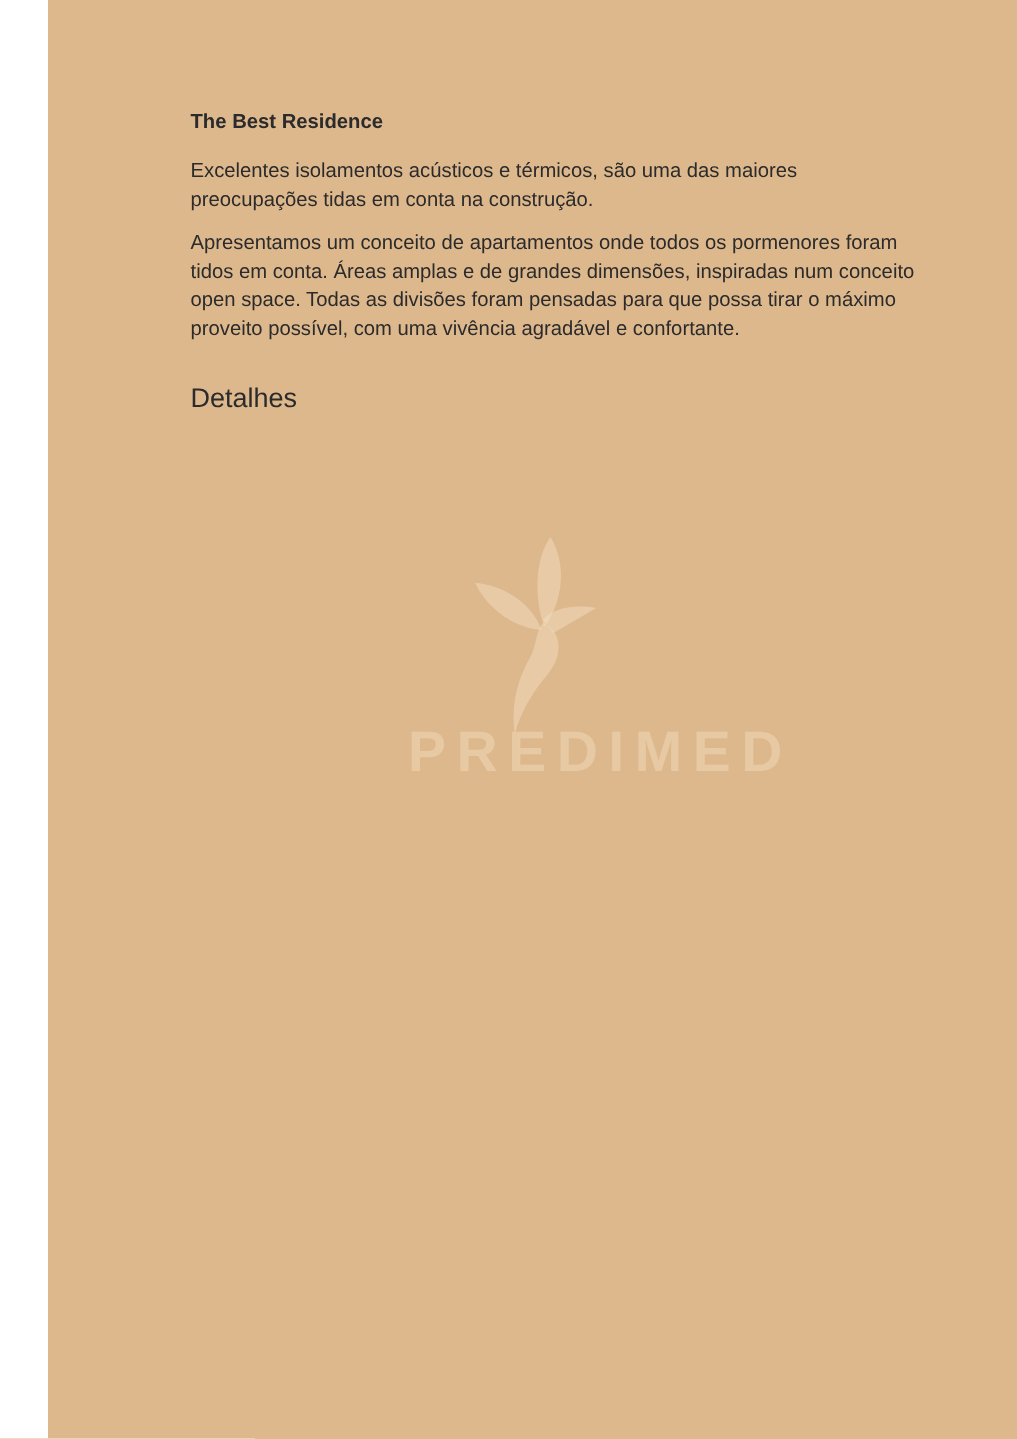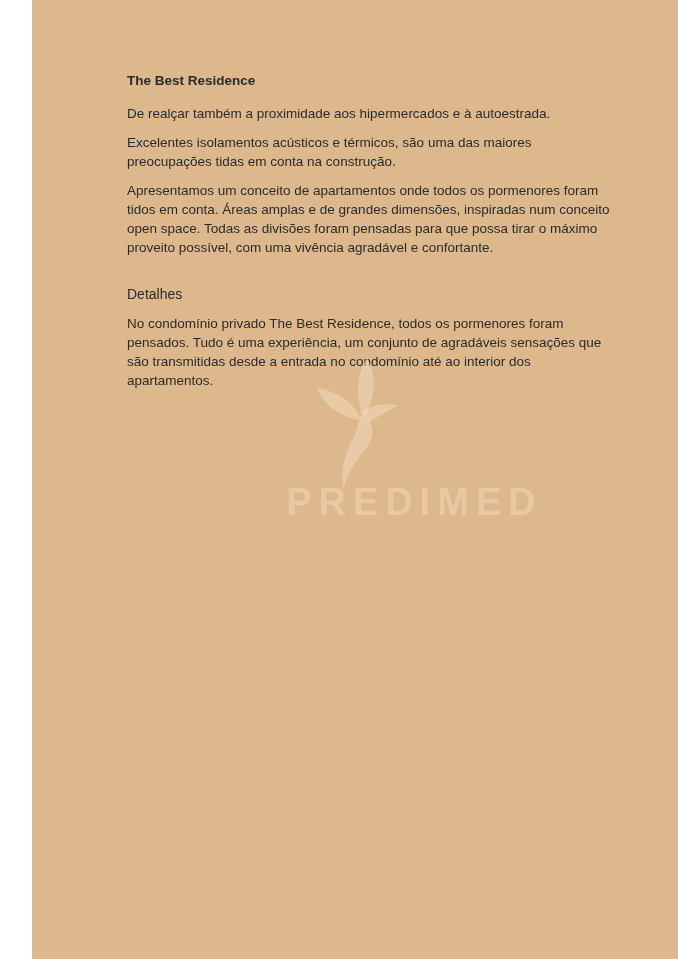--- a/index.html
+++ b/index.html
@@ -30,31 +30,31 @@
     line-height: 19px;
     font-weight: bold;
     margin: 0 0 14px 0;
   }
   .para {
     margin: 0 0 10px 0;
   }
   .section-heading {
     margin: 28px 0 10px 0;
     font-weight: normal;
-    font-size: 14px;
+    font-size: 18px;
     line-height: 19px;
   }
   .watermark {
     position: absolute;
     left: 240px;
     top: 356px;
     width: 285px;
     z-index: 2;
     pointer-events: none;
-    text-align: center;
+    text-align: left;
   }
   .wm-bird {
     display: block;
     width: 126px;
     height: 138px;
     margin: 0 0 -12px 28px;
   }
   .wm-text {
     font-size: 38px;
     line-height: 40px;
@@ -65,27 +65,25 @@
   }
 </style>
 </head>
 <body>
 
 <div class="page">
 
   <div class="content">
     <div class="doc-title">The Best Residence</div>
 
-    <p class="para">De realçar também a proximidade aos hipermercados e à autoestrada.</p>
     <p class="para">Excelentes isolamentos acústicos e térmicos, são uma das maiores preocupações tidas em conta na construção.</p>
     <p class="para">Apresentamos um conceito de apartamentos onde todos os pormenores foram tidos em conta. Áreas amplas e de grandes dimensões, inspiradas num conceito open space. Todas as divisões foram pensadas para que possa tirar o máximo proveito possível, com uma vivência agradável e confortante.</p>
 
     <div class="section-heading">Detalhes</div>
 
-    <p class="para">No condomínio privado The Best Residence, todos os pormenores foram pensados. Tudo é uma experiência, um conjunto de agradáveis sensações que são transmitidas desde a entrada no condomínio até ao interior dos apartamentos.</p>
   </div>
 
   <div class="watermark">
     <svg class="wm-bird" viewBox="0 0 120 140" xmlns="http://www.w3.org/2000/svg">
       <g fill="rgba(242,224,194,0.48)">
 
         <path d="M64 2 C 75 20 73 44 60 63 C 53 44 53 18 64 2 Z"></path>
 
         <path d="M13 33 C 34 35 52 48 58 65 C 38 63 21 50 13 33 Z"></path>
 

